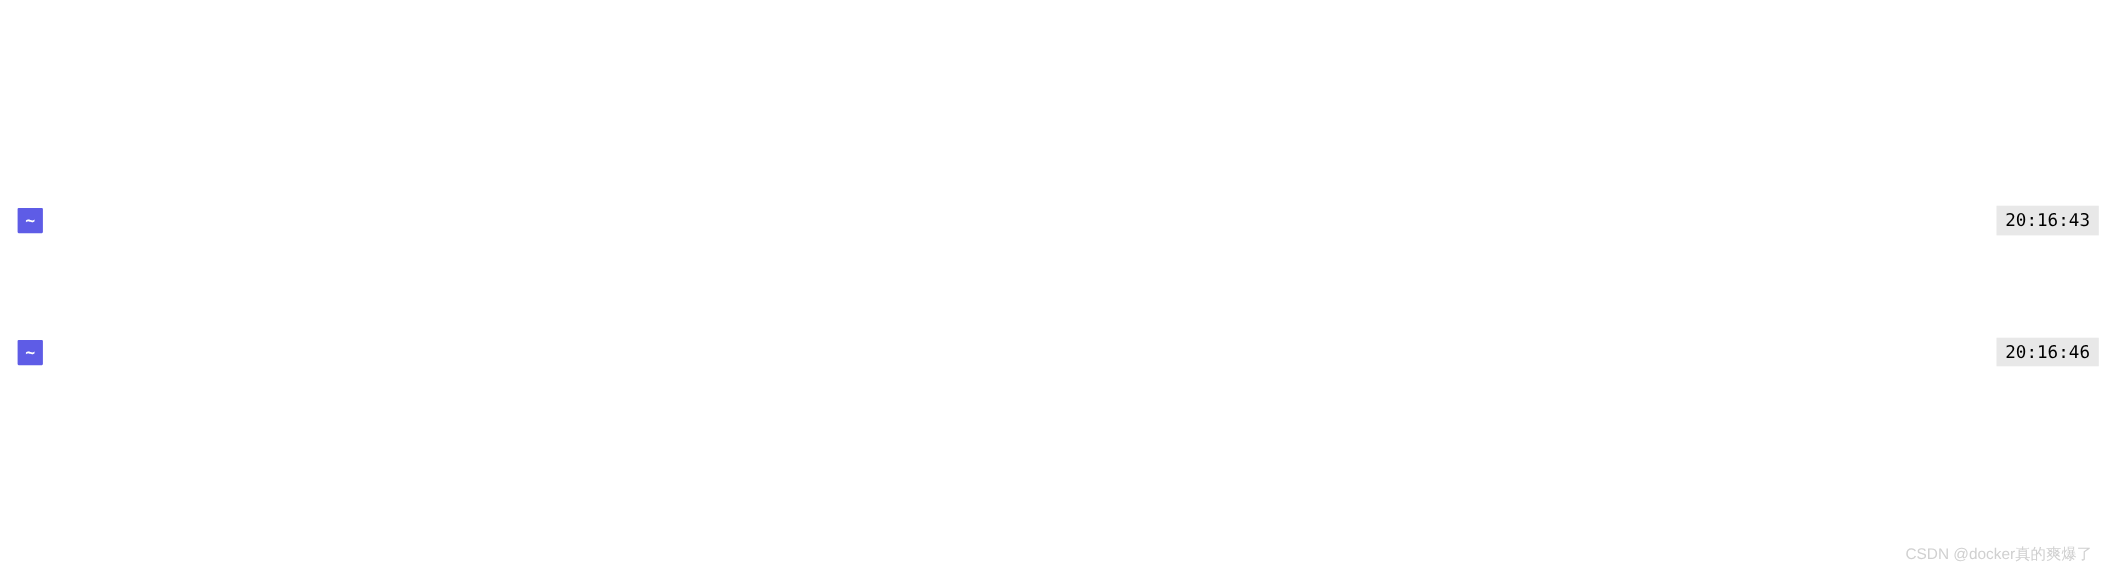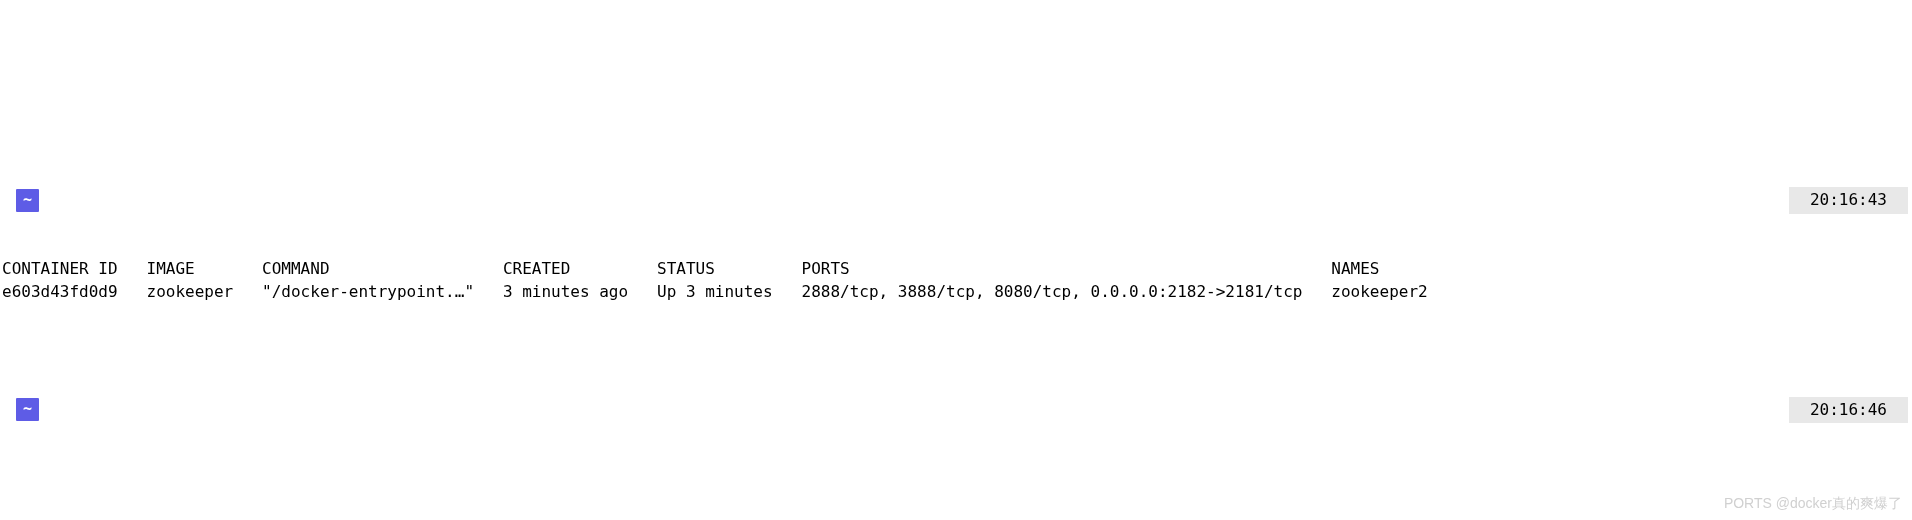--- a/index.html
+++ b/index.html
@@ -36,21 +36,21 @@
       background: #5e5ce6;
       color: #fff;
       padding: 1px 7px;
       font-weight: bold;
       font-size: 15px;
       border-radius: 1px;
     }
     .timestamp {
       background: #e8e8e8;
       color: #000;
-      padding: 2px 21px;
+      padding: 2px 8px;
       font-size: 16px;
       margin-right: 2px;
     }
     .cmd-line {
       padding-left: 12px;
       white-space: pre;
     }
     .output-line {
       white-space: pre;
     }
@@ -72,38 +72,35 @@
 <div class="terminal">
 
   
   <div class="prompt-line">
     <span class="prompt-left">
       <span class="apple-icon"></span>
       <span class="tilde-badge">~</span>
     </span>
     <span class="timestamp">20:16:43</span>
   </div>
-  <div class="output-line">CONTAINER ID   IMAGE       COMMAND                  CREATED         STATUS         PORTS                                                  NAMES
-e603d43fd0d9   zookeeper   "/docker-entrypoint.…"   3 minutes ago   Up 3 minutes   2888/tcp, 3888/tcp, 8080/tcp, 0.0.0.0:2182-&gt;2181/tcp   zookeeper2
-</div>
 
   
   <div class="prompt-line">
     <span class="prompt-left">
       <span class="apple-icon"></span>
       <span class="tilde-badge">~</span>
     </span>
     <span class="timestamp">20:16:46</span>
   </div>
   
   
 
   
   
   
   
 
 </div>
 
-<div class="watermark">PORTS @docker真的爽爆了</div>
+<div class="watermark">CSDN @docker真的爽爆了</div>
 
 
 
 
 </body></html>

